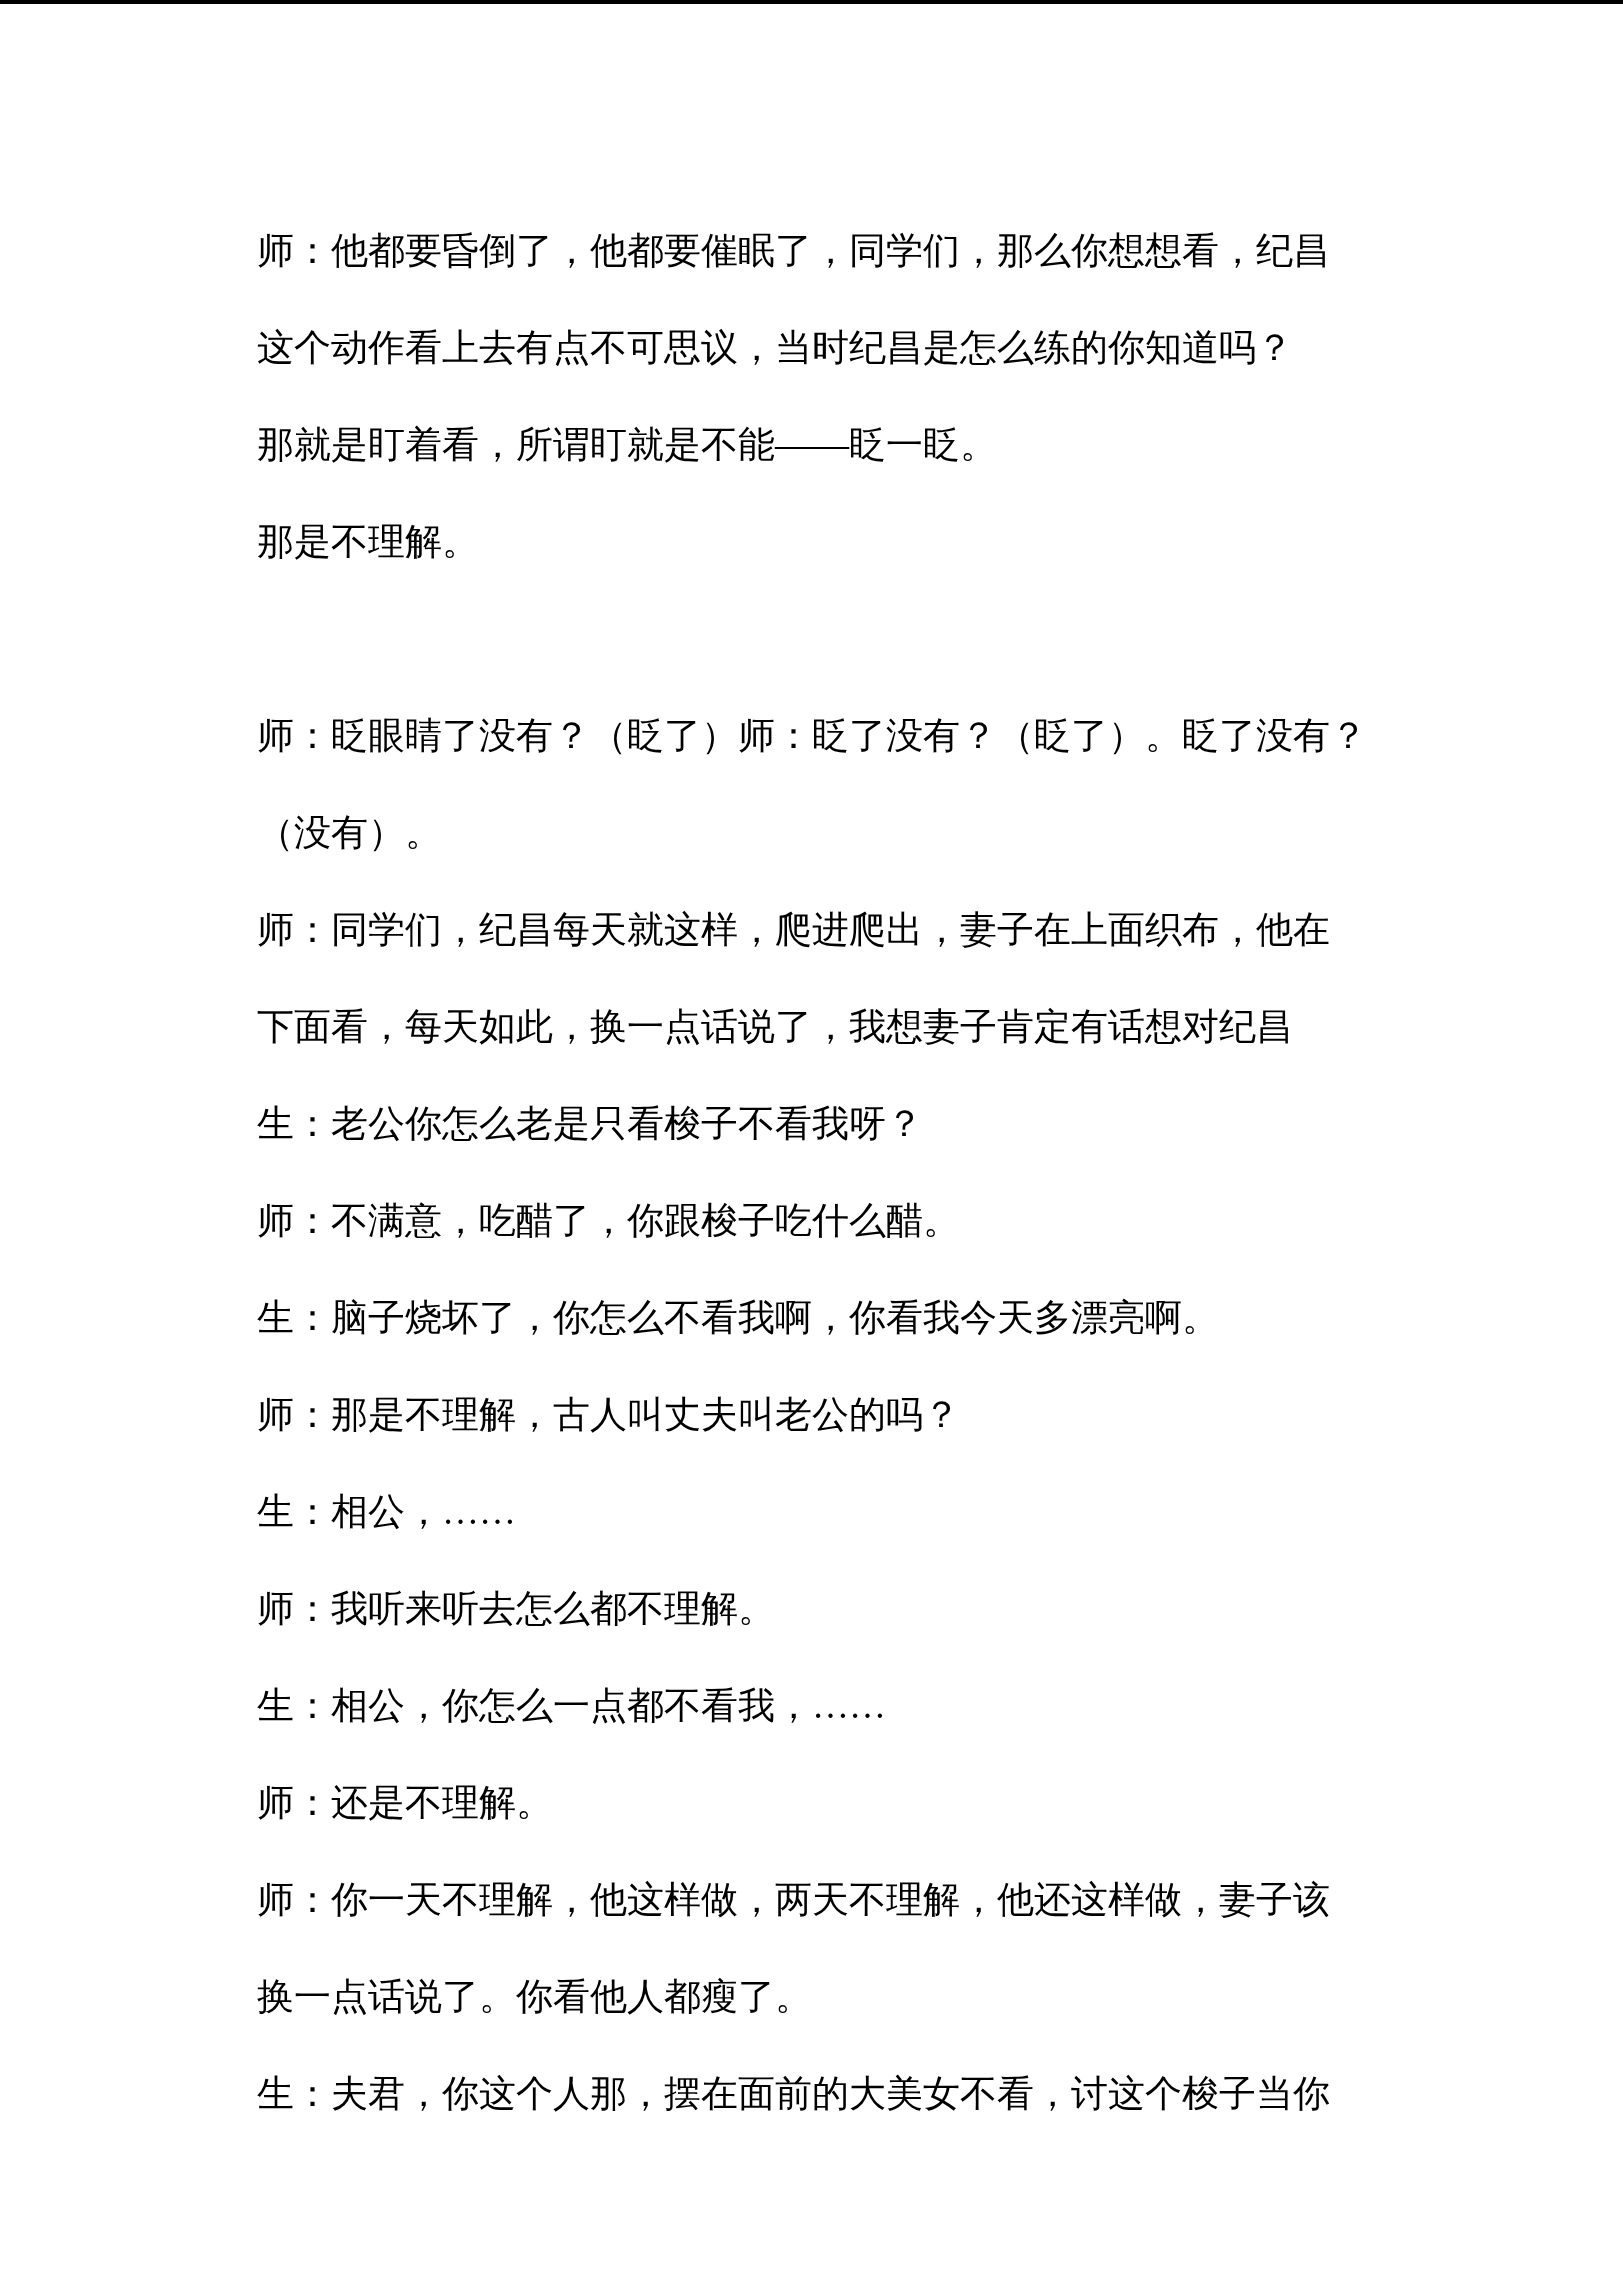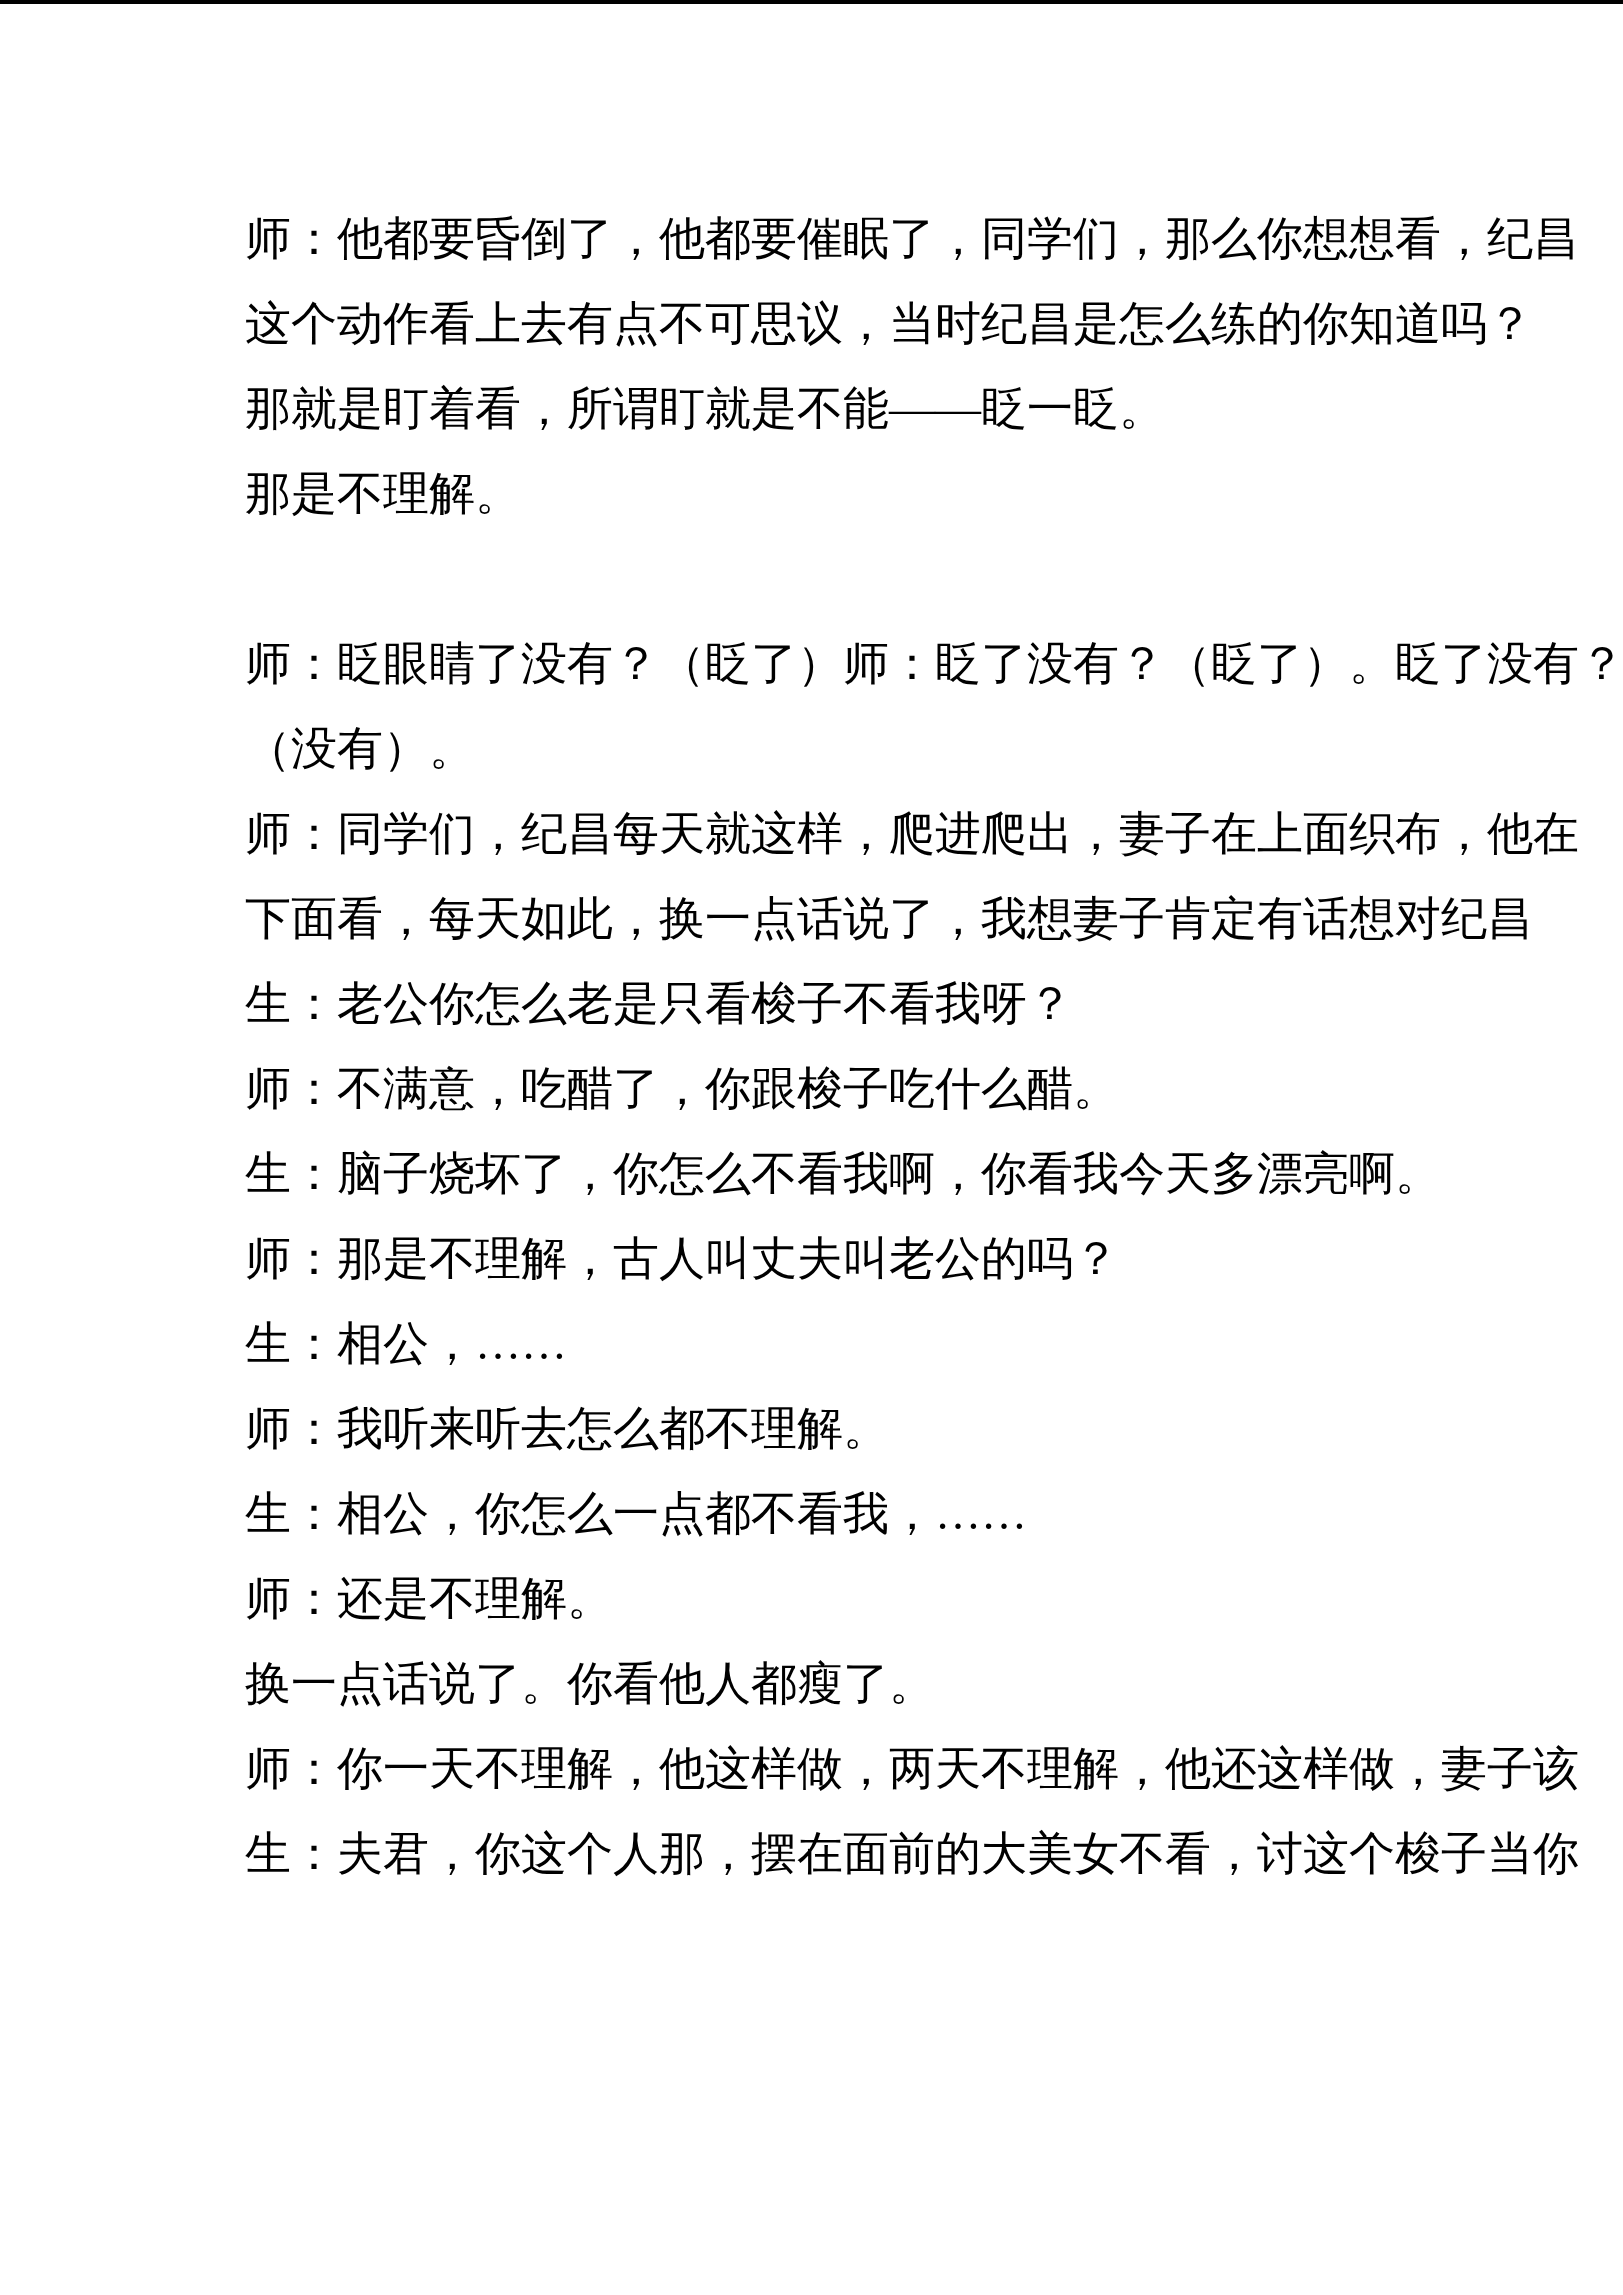--- a/index.html
+++ b/index.html
@@ -24,25 +24,25 @@
     height: 4.1px;
     background: #000000;
   }
   .content {
     position: absolute;
     left: 245px;
     top: 196px;
     width: 1173px;
   }
   .line {
-    margin: 0;
+    margin: 12px;
     padding: 0;
     height: 85px;
     line-height: 85px;
-    font-size: 46px;
+    font-size: 37px;
     letter-spacing: 0;
     white-space: nowrap;
     color: #000000;
   }
 </style>
 </head>
 <body>
 
 <div class="page">
   <div class="scan-edge"></div>
@@ -57,18 +57,18 @@
     <p class="line">师：同学们，纪昌每天就这样，爬进爬出，妻子在上面织布，他在</p>
     <p class="line">下面看，每天如此，换一点话说了，我想妻子肯定有话想对纪昌</p>
     <p class="line">生：老公你怎么老是只看梭子不看我呀？</p>
     <p class="line">师：不满意，吃醋了，你跟梭子吃什么醋。</p>
     <p class="line">生：脑子烧坏了，你怎么不看我啊，你看我今天多漂亮啊。</p>
     <p class="line">师：那是不理解，古人叫丈夫叫老公的吗？</p>
     <p class="line">生：相公，……</p>
     <p class="line">师：我听来听去怎么都不理解。</p>
     <p class="line">生：相公，你怎么一点都不看我，……</p>
     <p class="line">师：还是不理解。</p>
+    <p class="line">师：你一天不理解，他这样做，两天不理解，他还这样做，妻子该</p>
     <p class="line">换一点话说了。你看他人都瘦了。</p>
-    <p class="line">师：你一天不理解，他这样做，两天不理解，他还这样做，妻子该</p>
     <p class="line">生：夫君，你这个人那，摆在面前的大美女不看，讨这个梭子当你</p>
   </div>
 </div>
 
 
 </body></html>

